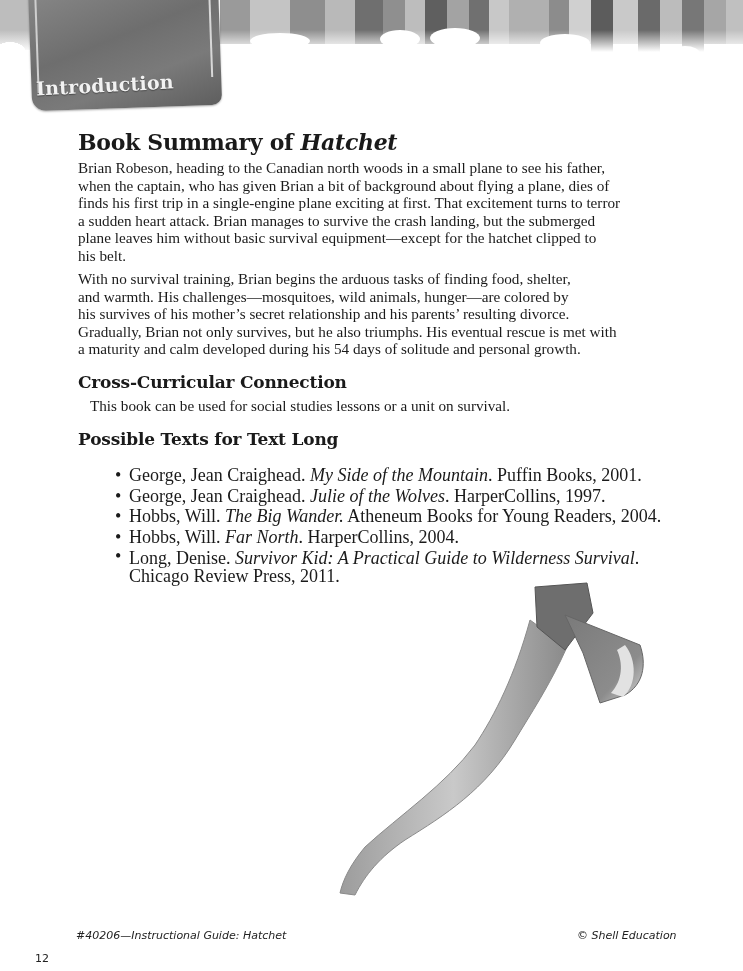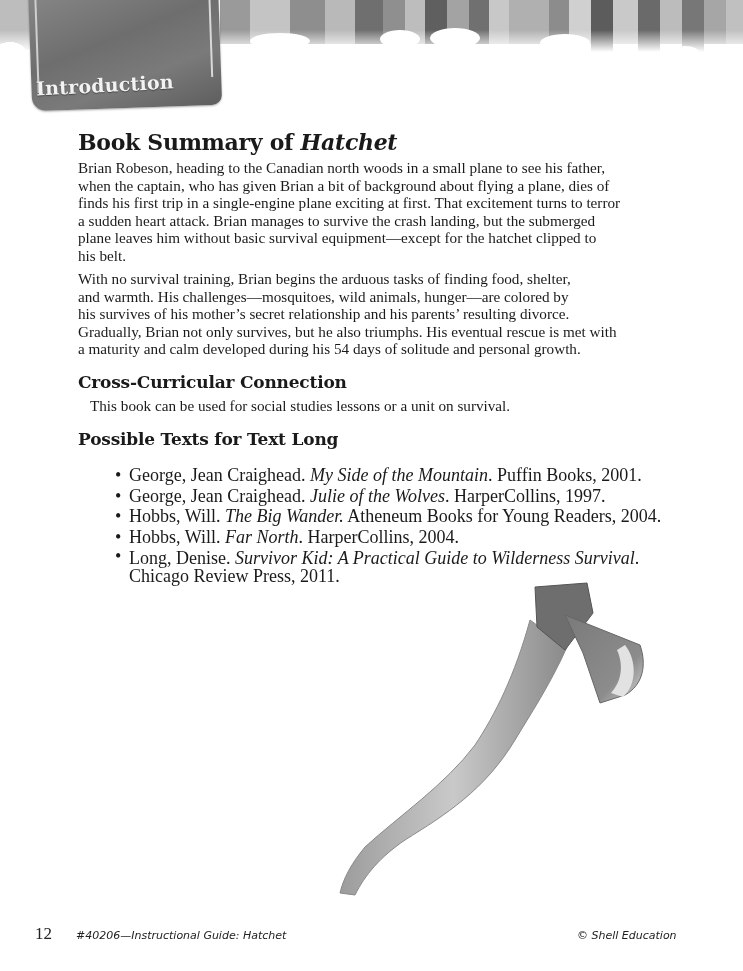--- a/index.html
+++ b/index.html
@@ -32,21 +32,21 @@
   .h1 { position:absolute; left:78px; top:129px; font-size:22px; font-weight:bold; font-family:"DejaVu Serif",serif; letter-spacing:-0.3px; }
   .h1 i { font-style:italic; }
   .h2 { position:absolute; left:78px; font-size:17px; font-weight:bold; font-family:"DejaVu Serif",serif; letter-spacing:-0.2px; }
   .para { position:absolute; left:78px; width:590px; font-size:15.2px; line-height:17.6px; }
   .para .ln { display:block; white-space:nowrap; }
   ul.refs { position:absolute; left:104px; top:454px; margin:11px; padding:0; list-style:none; font-size:18px; line-height:20.5px; }
   ul.refs li { position:relative; padding-left:14px; white-space:nowrap; }
   ul.refs li::before { content:"•"; position:absolute; left:0; top:0; }
   ul.refs li .ln2 { display:block; }
   .footer { position:absolute; top:926px; font-family:"DejaVu Sans",sans-serif; color:#222; }
-  .page-num { left:35px; font-size:17px; top:924px;font-family:Liberation Serif, serif; }
+  .page-num { left:35px; font-size:11px; top:952px; }
   .guide { left:76px; font-size:11px; font-style:italic; top:929px; }
   .copy { left:577px; font-size:11px; font-style:italic; top:929px; }
   .hatchet { position:absolute; left:325px; top:575px; width:345px; height:330px; }
 </style>
 </head>
 <body>
 
 <div class="banner">
   <div class="stripe" style="left:220px;width:30px;background:#9a9a9a;"></div>
   <div class="stripe" style="left:250px;width:40px;background:#c4c4c4;"></div>

